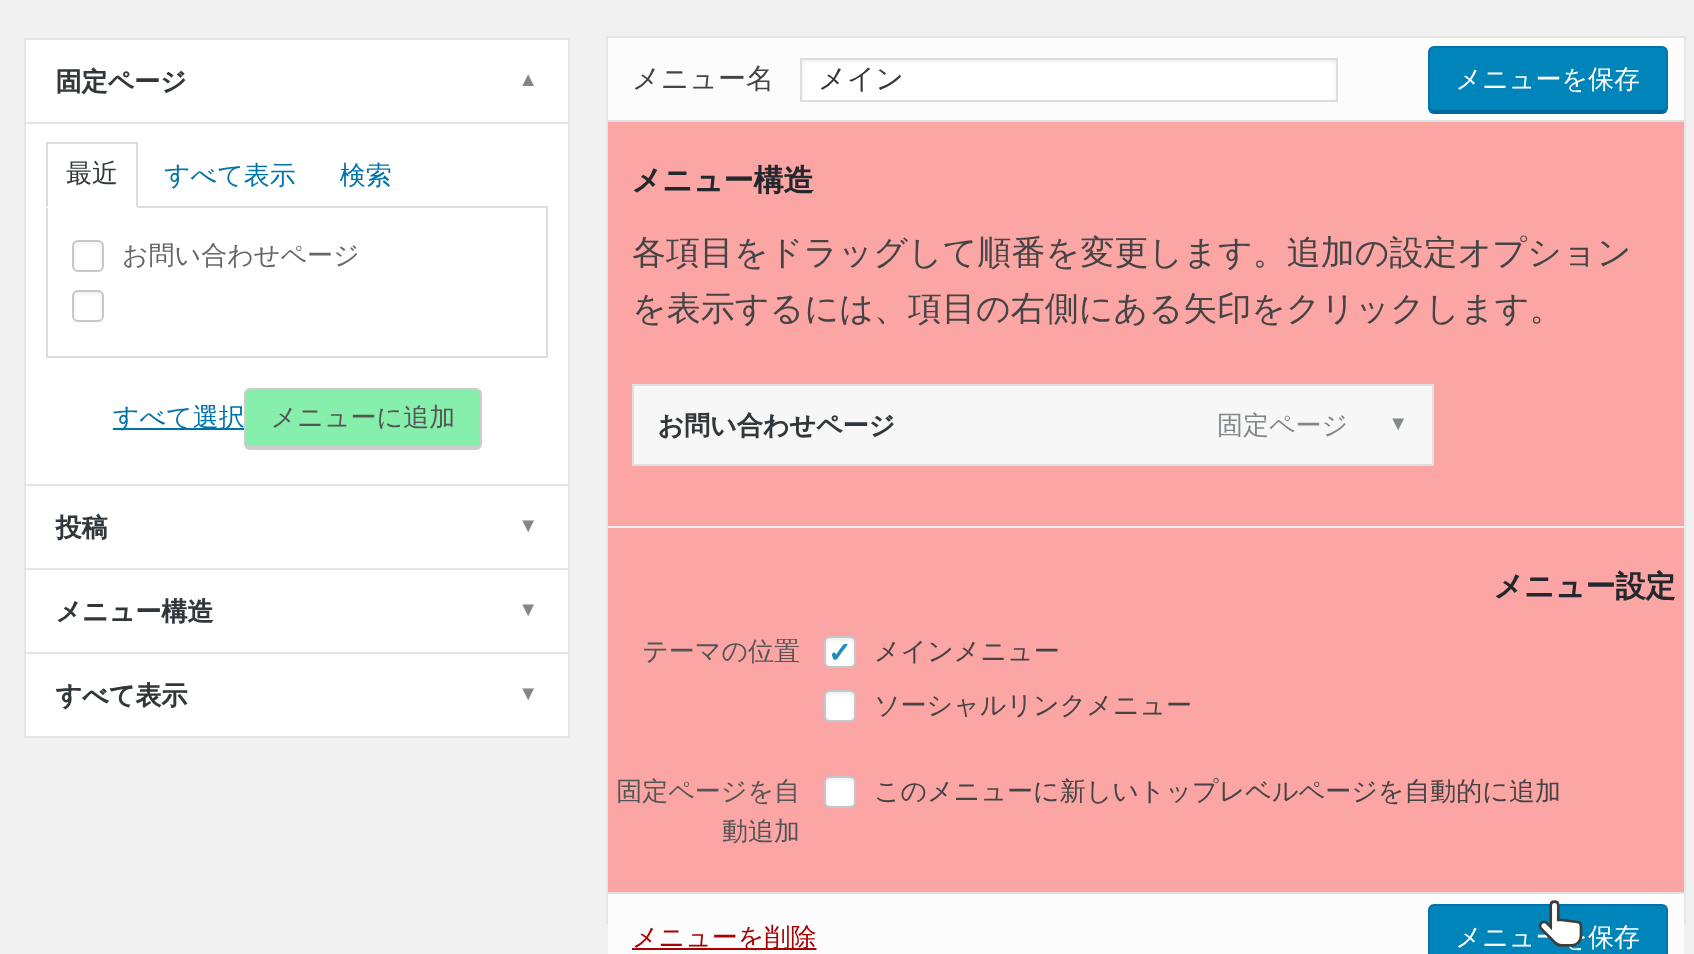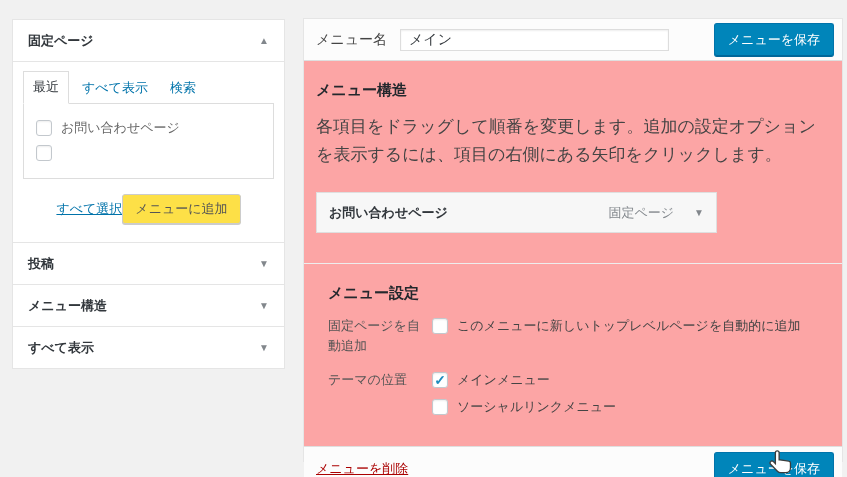--- a/index.html
+++ b/index.html
@@ -36,21 +36,21 @@
     border-radius:3px; margin-right:9px; flex:0 0 16px;
     box-shadow:inset 0 1px 2px rgba(0,0,0,.07);
     display:flex; align-items:center; justify-content:center;
     cursor:pointer;
   }
   .checkbox .check { display:none; color:#1e8cbe; font-size:14px; font-weight:bold; line-height:1; }
   .checkbox.checked .check { display:block; }
   .addrow { display:flex; justify-content:center; align-items:center; margin-top:15px; padding:0 2px; }
   a.blue-link { color:#0073aa; text-decoration:underline; cursor:pointer; }
   .btn-secondary {
-    background:#fde047; border:1px solid #ccc; border-radius:3px;
+    background:#86efac; border:1px solid #ccc; border-radius:3px;
     color:#555; font-size:13px; padding:5px 12px; cursor:pointer;
     box-shadow:0 1px 0 #ccc;
     font-family:Liberation Sans, sans-serif;
   }
   
   .editor {
     position:absolute; left:303px; top:18px; width:540px; height:444px;
     background:#fca5a5; border:1px solid #e5e5e5;
     display:flex; flex-direction:column;
   }
@@ -76,21 +76,21 @@
   .section-title { font-size:15px; font-weight:bold; color:#23282d; margin:20px 0 13px; }
   .drag-instructions { font-size:17px; color:#444; line-height:1.65; max-width:510px; }
   .menu-item {
     width:401px; height:41px; margin-top:23px;
     background:#f7f7f7; border:1px solid #dfdfdf;
     display:flex; align-items:center; padding:0 12px; cursor:move;
   }
   .menu-item-title { font-weight:bold; color:#32373c; flex:1 1 auto; }
   .menu-item-type { color:#82878c; margin-right:20px; }
   .menu-item-arrow { color:#82878c; font-size:10px; cursor:pointer; }
-  .menu-settings { margin:30px -12px 0; padding:0 24px 6px; border-top:1px solid #eee; }
+  .menu-settings { margin:30px -12px 0; padding:0 4px 6px; border-top:1px solid #eee;text-align:right; }
   .settings-row { display:flex; margin-bottom:15px; }
   .settings-label { flex:0 0 92px; width:92px; color:#555; line-height:1.5; margin-right:12px; }
   .settings-field { flex:1 1 auto; padding-top:1px; }
   .settings-field .cb-row { padding:0 0 9px 0; color:#444; }
   .editor-footer {
     height:44px; flex:0 0 44px; background:#fcfcfc; border-top:1px solid #dfdfdf;
     display:flex; align-items:center; padding:0 8px 0 12px;justify-content:flex-end;
   }
   a.delete-link { color:#a00; text-decoration:underline; cursor:pointer; }
   .editor-footer .btn-primary { margin-left:auto; }
@@ -164,46 +164,46 @@
     <p class="drag-instructions">各項目をドラッグして順番を変更します。追加の設定オプションを表示するには、項目の右側にある矢印をクリックします。</p>
 
     <div class="menu-item">
       <span class="menu-item-title">お問い合わせページ</span>
       <span class="menu-item-type">固定ページ</span>
       <span class="menu-item-arrow">▼</span>
     </div>
 
     <div class="menu-settings">
       <div class="section-title">メニュー設定</div>
-
-      <div class="settings-row">
-        <div class="settings-label">固定ページを自動追加</div>
-        <div class="settings-field">
-          <div class="cb-row">
-            <span class="checkbox"></span>
-            <span>このメニューに新しいトップレベルページを自動的に追加</span>
-          </div>
-        </div>
-      </div>
 
       <div class="settings-row">
         <div class="settings-label">テーマの位置</div>
         <div class="settings-field">
           <div class="cb-row">
             <span class="checkbox checked">
                 <span class="check">✓</span>
               </span>
             <span>メインメニュー</span>
           </div>
           <div class="cb-row">
             <span class="checkbox"></span>
             <span>ソーシャルリンクメニュー</span>
           </div>
         </div>
       </div>
+
+      <div class="settings-row">
+        <div class="settings-label">固定ページを自動追加</div>
+        <div class="settings-field">
+          <div class="cb-row">
+            <span class="checkbox"></span>
+            <span>このメニューに新しいトップレベルページを自動的に追加</span>
+          </div>
+        </div>
+      </div>
     </div>
   </div>
 
   <div class="editor-footer">
     <a class="delete-link">メニューを削除</a>
     <button class="btn-primary">メニューを保存</button>
   </div>
 
   <svg class="mouse-cursor" viewBox="0 0 32 32">
     <path d="M12 3 c-1.2 0-2 .9-2 2.1 v11.5 l-2.1-2.1 c-.9-.9-2.2-.9-3 0 -.8.8-.8 2.1 0 2.9 l7.3 7.4 c.9.9 2.2 1.5 3.5 1.5 h5.4 c2.8 0 5-2.2 5-5 v-5.3 c0-1.1-.8-2-1.9-2.1 l-9.2-1.2 h-1 V5.1 C14 3.9 13.2 3 12 3 z" fill="#ffffff" stroke="#3c3c3c" stroke-width="1.4"></path>

